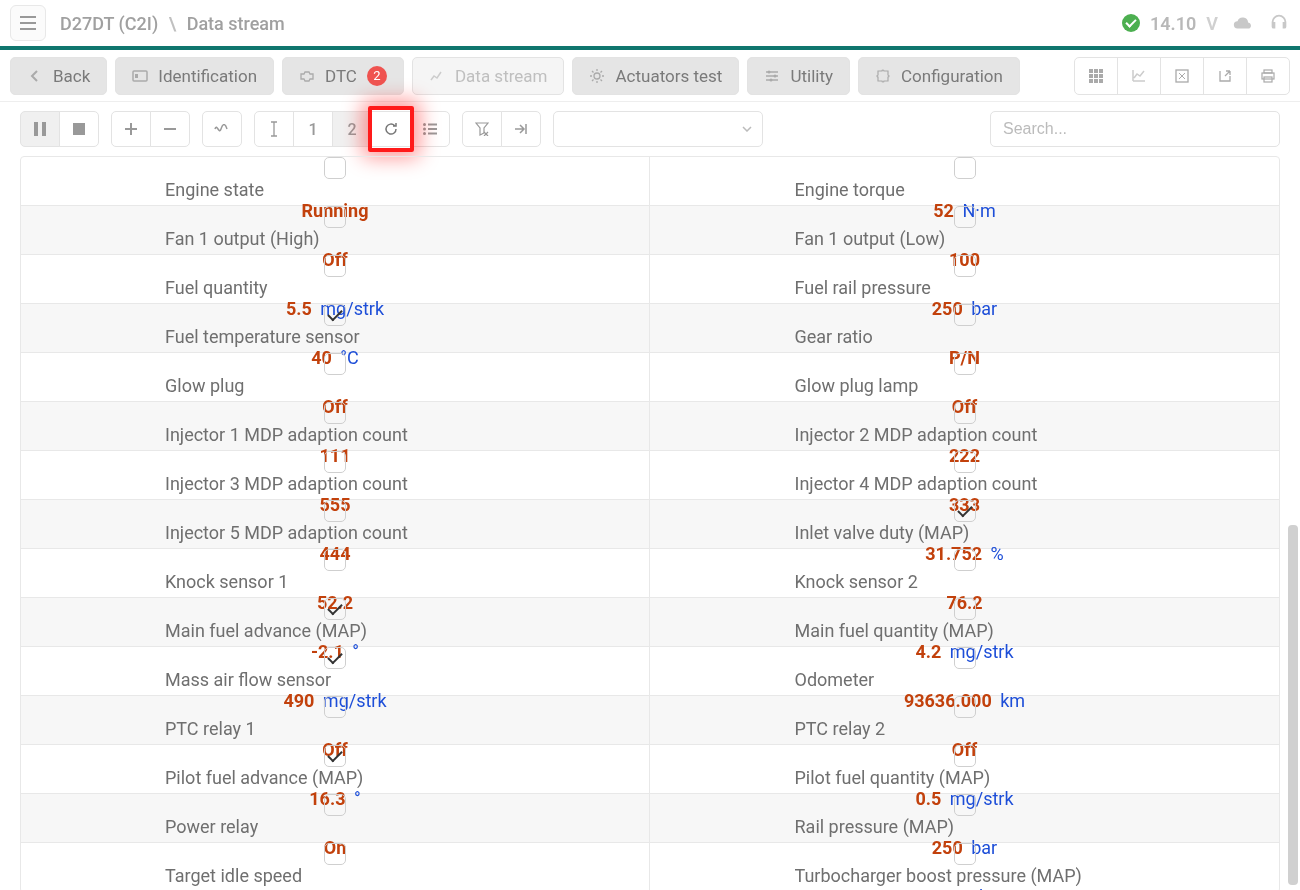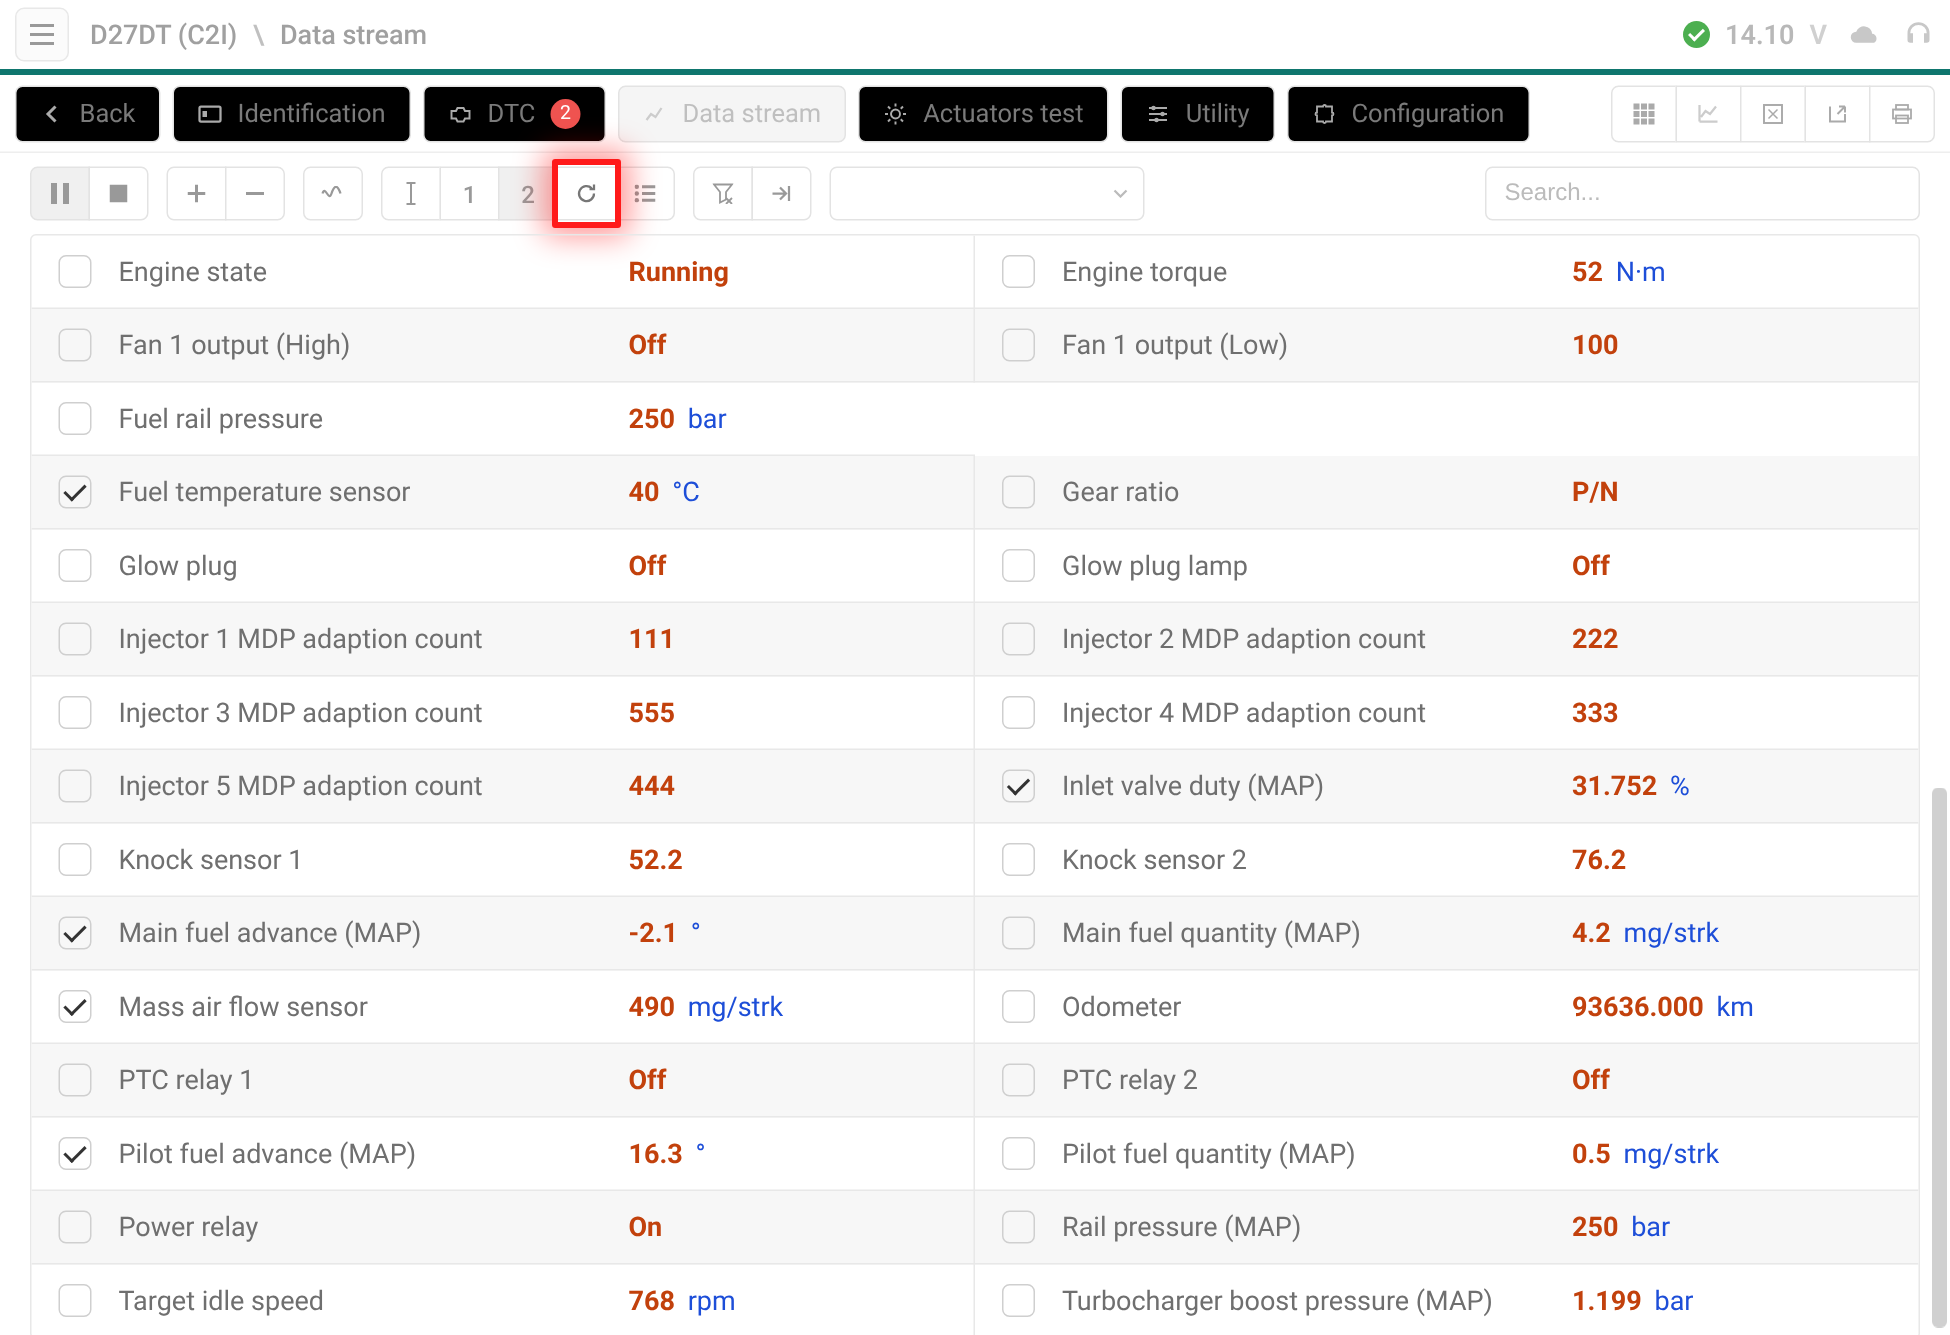--- a/index.html
+++ b/index.html
@@ -12,21 +12,21 @@
   .crumb { color:#a0a0a0; font-size:18px; font-weight:500; }
   .crumb .sep { margin:0 6px; color:#c0c0c0; }
   .topright { margin-left:auto; display:flex; align-items:center; gap:14px; }
   .voltage { color:#b8b8b8; font-size:18px; font-weight:600; display:flex; align-items:center; gap:10px; }
   .status-ok { width:18px; height:18px; border-radius:50%; background:#4caf50; position:relative; }
   .status-ok::after { content:""; position:absolute; left:4px; top:5px; width:8px; height:4px; border-left:2px solid #fff; border-bottom:2px solid #fff; transform:rotate(-45deg); }
   .gray-icon { width:22px; height:22px; fill:#c8c8c8; }
 
   
   .tabs-row { height:52px; padding:8px 10px; display:flex; align-items:center; gap:8px; border-bottom:1px solid #eee; }
-  .tab-btn { height:38px; padding:0 16px; border:1px solid #e3e3e3; border-radius:5px; background:#000000; display:flex; align-items:center; gap:10px; color:#7a7a7a; font-size:17px; cursor:pointer; }
+  .tab-btn { height:38px; padding:0 16px; border:1px solid #e3e3e3; border-radius:5px; background:#e5e5e5; display:flex; align-items:center; gap:10px; color:#7a7a7a; font-size:17px; cursor:pointer; }
   .tab-btn .ico { width:16px; height:16px; fill:#b0b0b0; }
   .tab-btn.active { background:#f5f5f5; color:#bfbfbf; }
   .tab-btn .badge { background:#ef5350; color:#fff; border-radius:10px; font-size:13px; min-width:20px; height:20px; display:flex; align-items:center; justify-content:center; padding:0 4px; }
   .right-toolbar { margin-left:auto; display:flex; }
   .sq-btn { width:44px; height:38px; border:1px solid #e3e3e3; background:#fff; display:flex; align-items:center; justify-content:center; margin-left:-1px; cursor:pointer; }
   .sq-btn:first-child { border-top-left-radius:5px; border-bottom-left-radius:5px; margin-left:0; }
   .sq-btn:last-child { border-top-right-radius:5px; border-bottom-right-radius:5px; }
 
   
   .data-toolbar { height:54px; padding:8px 20px; display:flex; align-items:center; gap:6px; }
@@ -37,21 +37,21 @@
   .highlight-red::before { content:""; position:absolute; left:-4px; top:-6px; right:-4px; bottom:-6px; border:4px solid #ff1a1a; border-radius:2px; box-shadow:0 0 20px 6px rgba(255,0,0,0.4); pointer-events:none; }
   .search-wrap { margin-left:auto; }
   .search-wrap input { width:290px; height:36px; border:1px solid #e3e3e3; border-radius:5px; padding:0 12px; font-size:16px; color:#888; outline:none; }
   .search-wrap input::placeholder { color:#bbb; }
 
   
   .grid-scroll { flex:1; overflow-y:auto; position:relative; padding:0 20px 0 20px; }
   .grid { width:100%; border:1px solid #e8e8e8; border-radius:4px; overflow:hidden; }
   .row-pair { display:flex; }
   .row-pair.alt { background:#f7f7f7; }
-  .cell { display:flex; align-items:center; height:49px; }
+  .cell { display:flex; align-items:center; height:49px;flex-direction:column; }
   .left-cell { width:50%; border-right:1px solid #e8e8e8; border-bottom:1px solid #e8e8e8; }
   .right-cell { width:50%; border-bottom:1px solid #e8e8e8; }
   .checkbox { width:22px; height:22px; border:1.5px solid #cfcfcf; border-radius:5px; margin:0 18px; flex-shrink:0; cursor:pointer; position:relative; display:flex; align-items:center; justify-content:center; }
   .checkbox.checked::after { content:""; width:12px; height:6px; border-left:2.5px solid #333; border-bottom:2.5px solid #333; transform:rotate(-45deg) translate(1px,-1px); }
   .param-label { font-size:18px; color:#6f6f6f; flex:0 0 auto; width:340px; white-space:nowrap; overflow:hidden; text-overflow:ellipsis; }
   .param-value { font-size:18px; font-weight:700; color:#c2410c; }
   .param-unit { font-size:18px; color:#1d4ed8; margin-left:4px; font-weight:400; }
   .fake-scroll-thumb { position:absolute; right:2px; top:525px; width:10px; height:360px; background:#d0d0d0; border-radius:4px; }
 
   svg { display:block; }
@@ -285,20 +285,25 @@
             <div class="param-label">Fan 1 output (High)</div>
             <div><span class="param-value">Off</span></div>
           </div>
           <div class="cell right-cell">
             <div class="checkbox"></div>
             <div class="param-label">Fan 1 output (Low)</div>
             <div><span class="param-value">100</span></div>
           </div>
         </div>
         <div class="row-pair">
+          <div class="cell left-cell">
+            <div class="checkbox"></div>
+            <div class="param-label">Fuel quantity</div>
+            <div><span class="param-value">5.5</span><span class="param-unit"> mg/strk</span></div>
+          </div>
           <div class="cell right-cell">
             <div class="checkbox"></div>
             <div class="param-label">Fuel rail pressure</div>
             <div><span class="param-value">250</span><span class="param-unit"> bar</span></div>
           </div>
         </div>
         <div class="row-pair alt">
           <div class="cell left-cell">
             <div class="checkbox checked"></div>
             <div class="param-label">Fuel temperature sensor</div>

